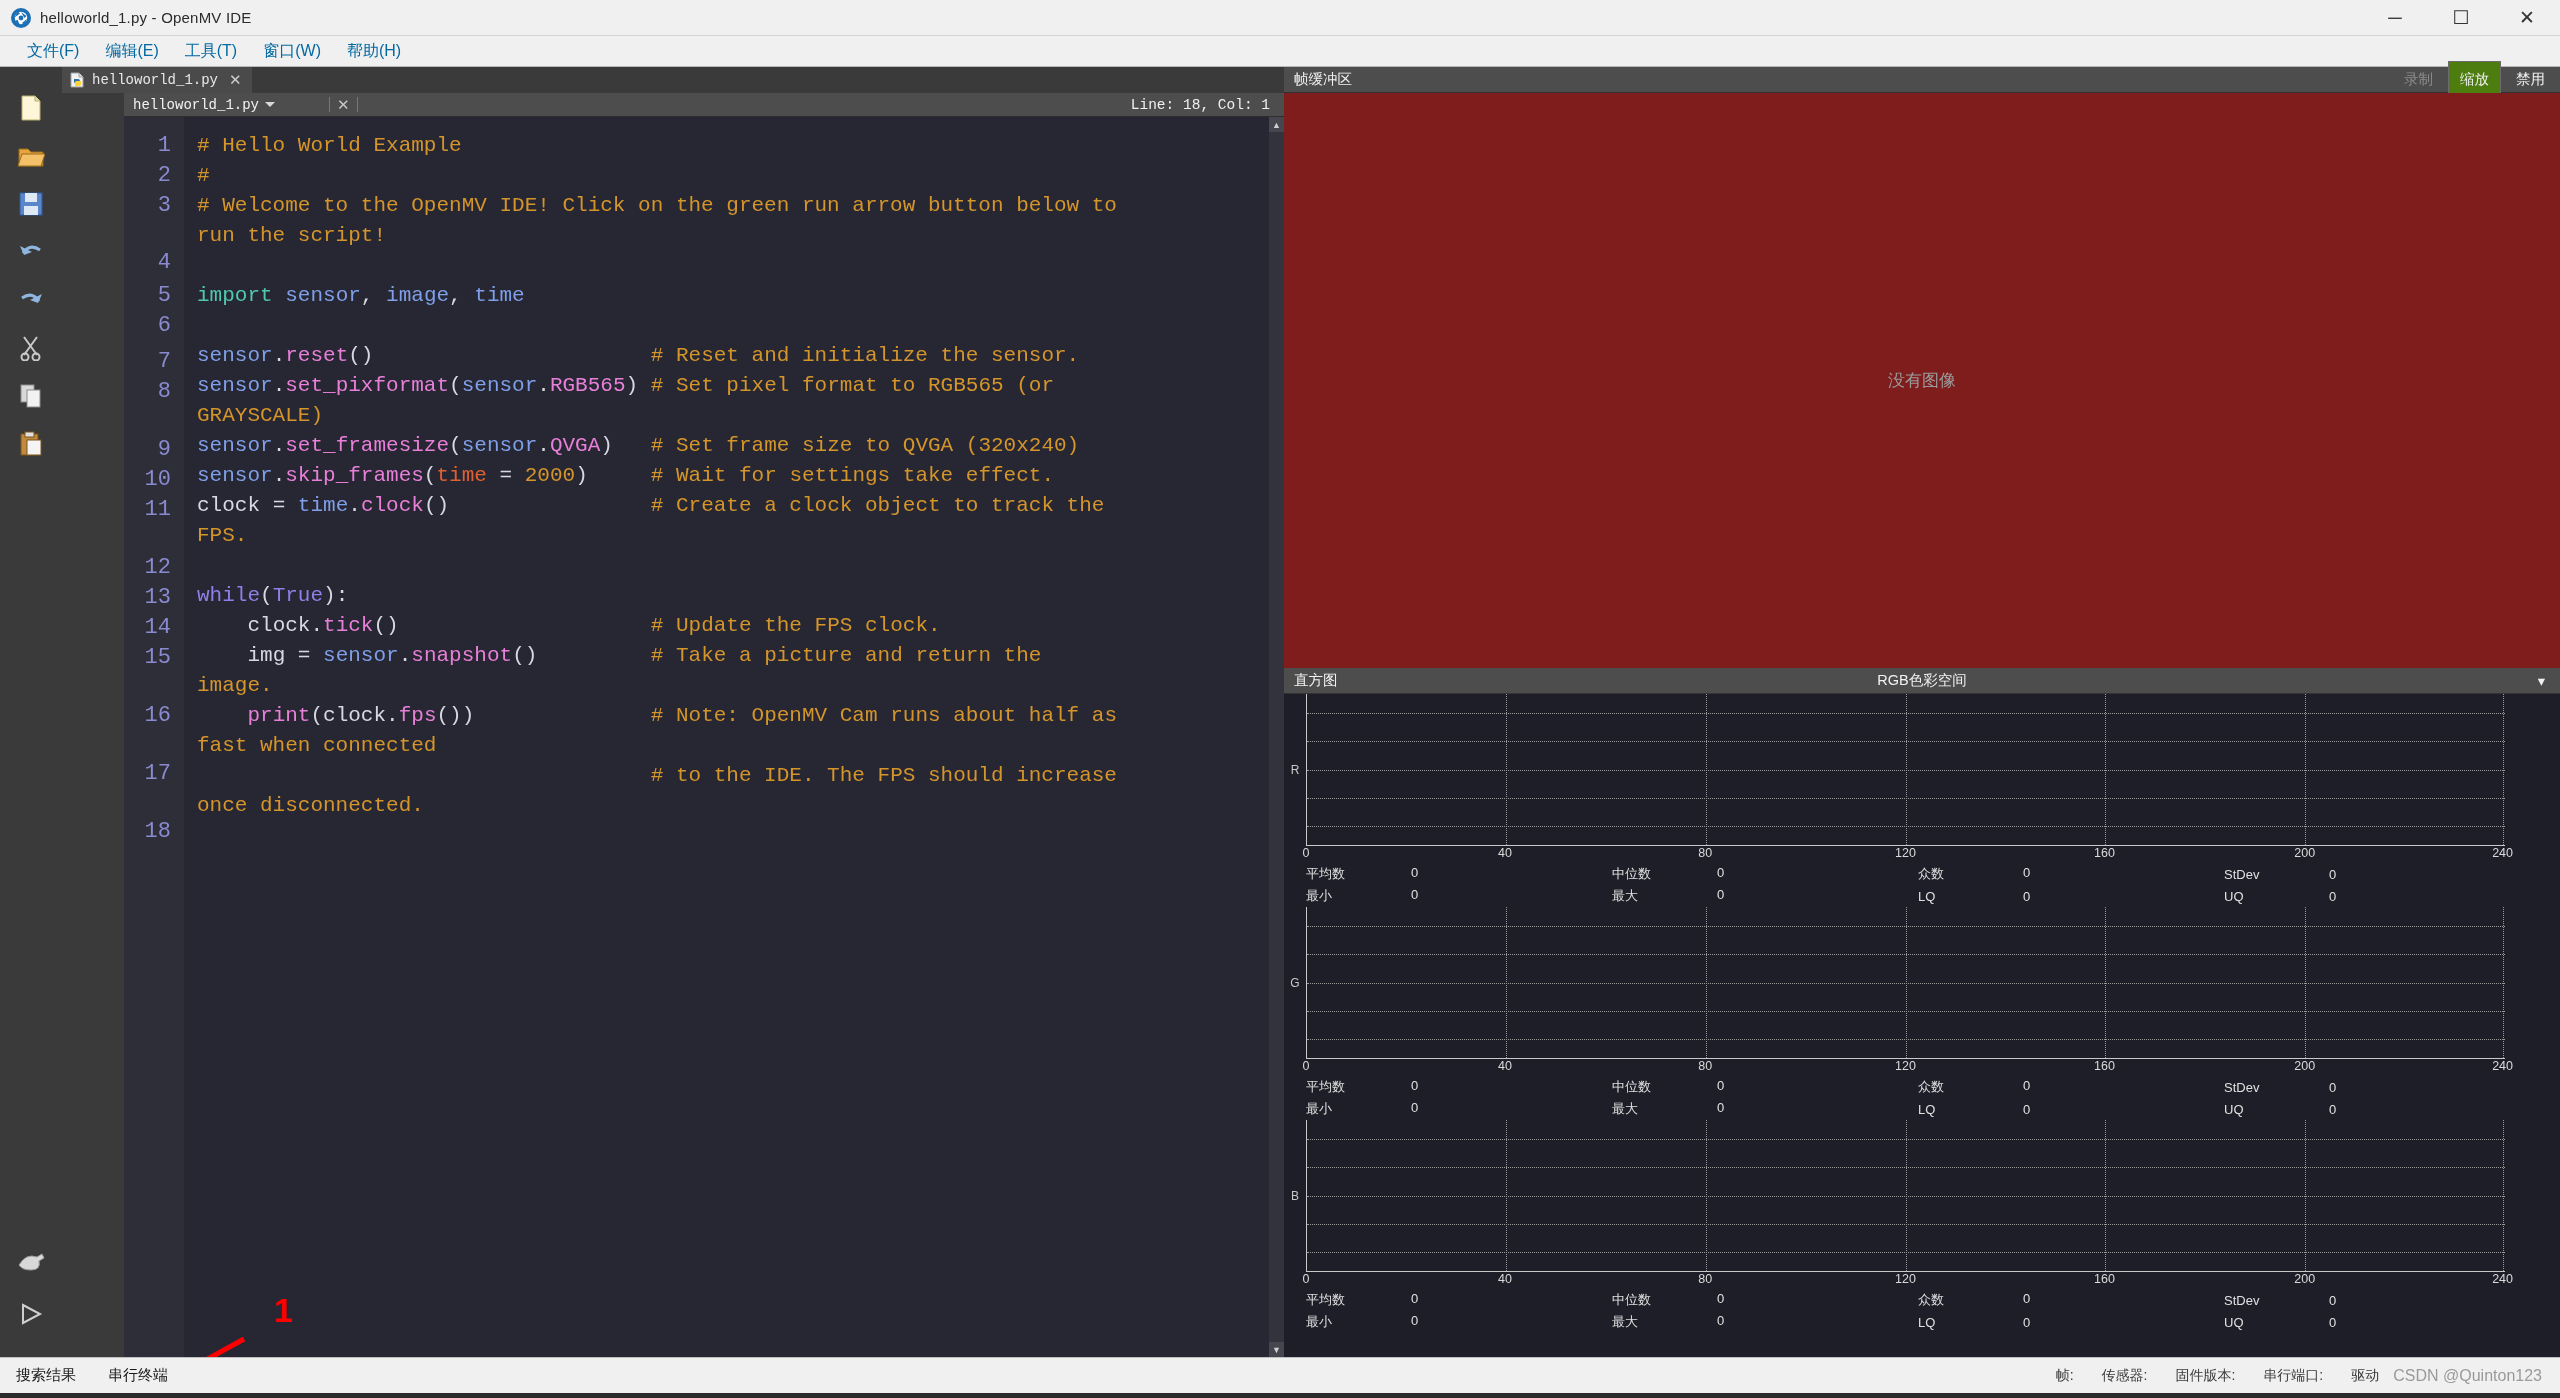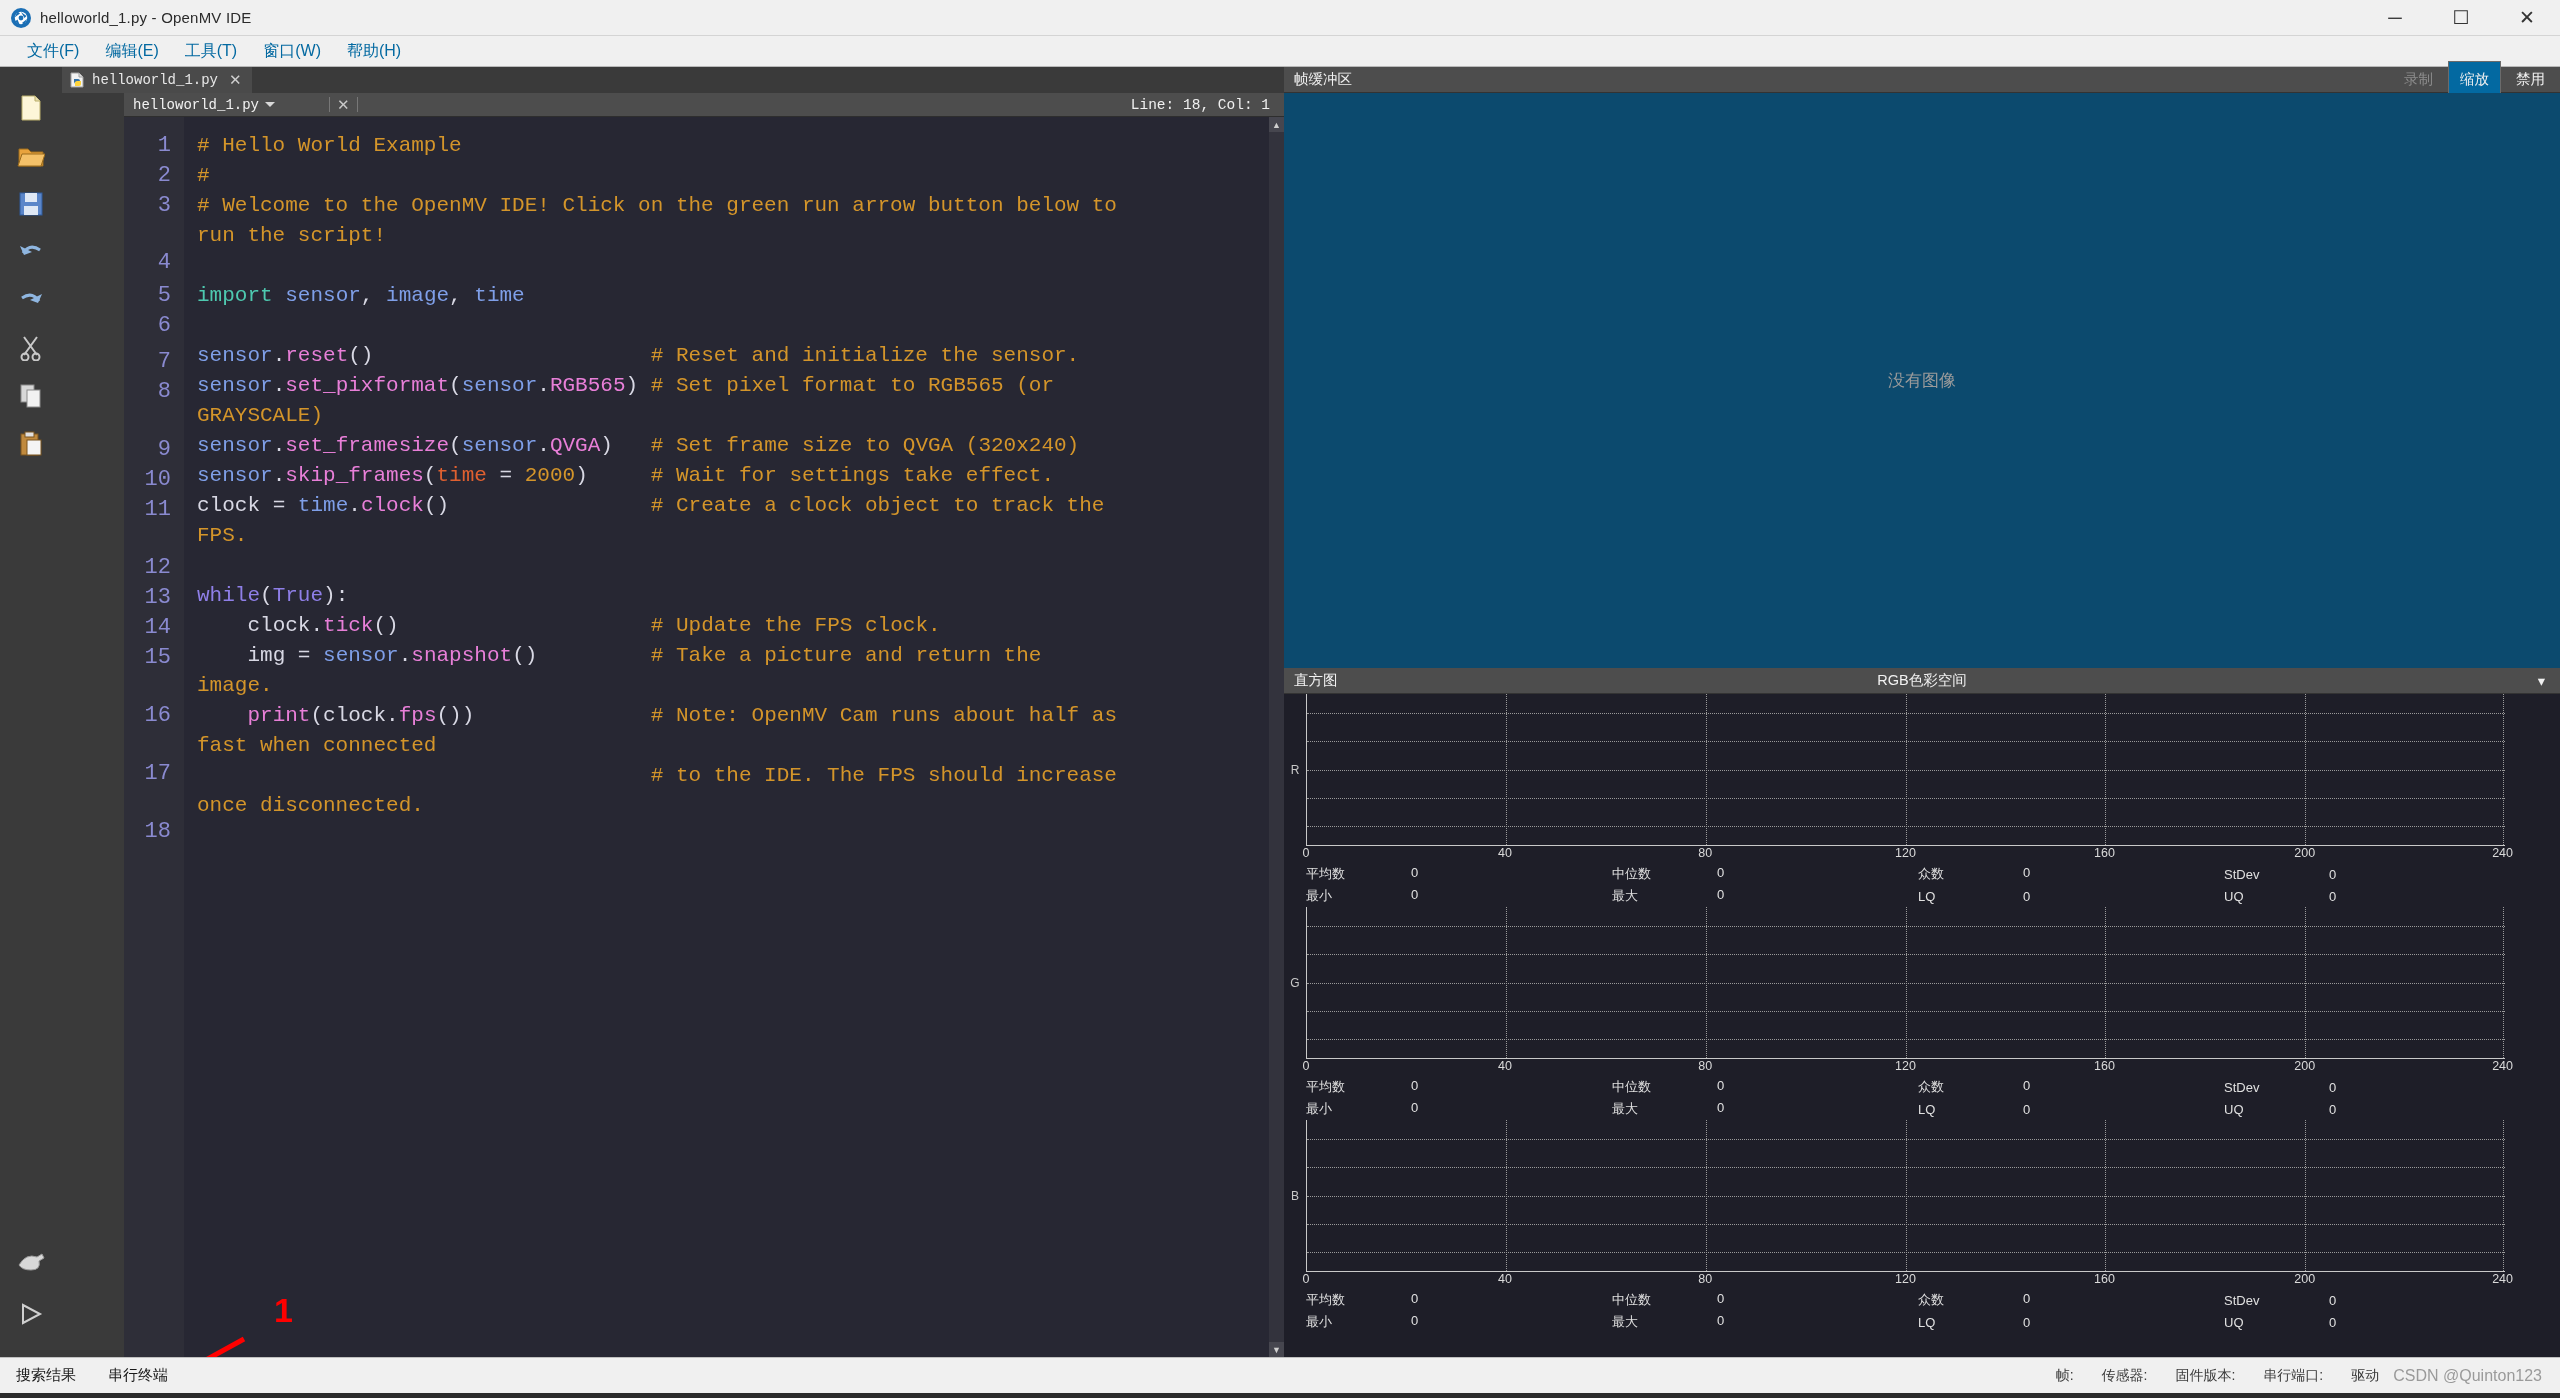--- a/index.html
+++ b/index.html
@@ -88,24 +88,24 @@
           pointer-events:none; }
 
   
   #right{ flex:1; display:flex; flex-direction:column; background:#2b2b2b; }
   .panelhdr{ height:26px; background:#4d4d4d; display:flex; align-items:center;
              color:#f2f2f2; font-size:14.5px; border-bottom:1px solid #333; }
   .panelhdr .ttl{ padding-left:10px; }
   .panelhdr .grow{ flex:1; }
   .pbtn{ font-size:14.5px; padding:8px 11px; margin-right:4px; color:#f0f0f0; }
   .pbtn.dis{ color:#8c8c8c; }
-  .pbtn.on{ background:#0369a1; border:1px solid #6b6b6b; }
+  .pbtn.on{ background:#4d7c0f; border:1px solid #6b6b6b; }
   .panelhdr .ctr{ position:absolute; left:50%; transform:translateX(-50%);}
 
-  #fbuf{ height:575px; background:#0c4a6e; display:flex;align-items:center;
+  #fbuf{ height:575px; background:#7f1d1d; display:flex;align-items:center;
          justify-content:center; position:relative; }
   #fbuf .noimg{ color:#9a9a9a; font-size:17px; }
 
   #histhdr{ position:relative;gap:16px; }
   #hists{ flex:1; background:#1e1e28; display:flex; flex-direction:column;
           overflow:hidden; position:relative;}
   #restitle{ text-align:center; color:#e8e8e8; font-size:14px; padding:5px 0 2px; }
 
   .chan{ height:213px; padding:0 10px 0 0; display:flex; flex-direction:column;}
   .plotrow{ display:flex; flex:1; }

